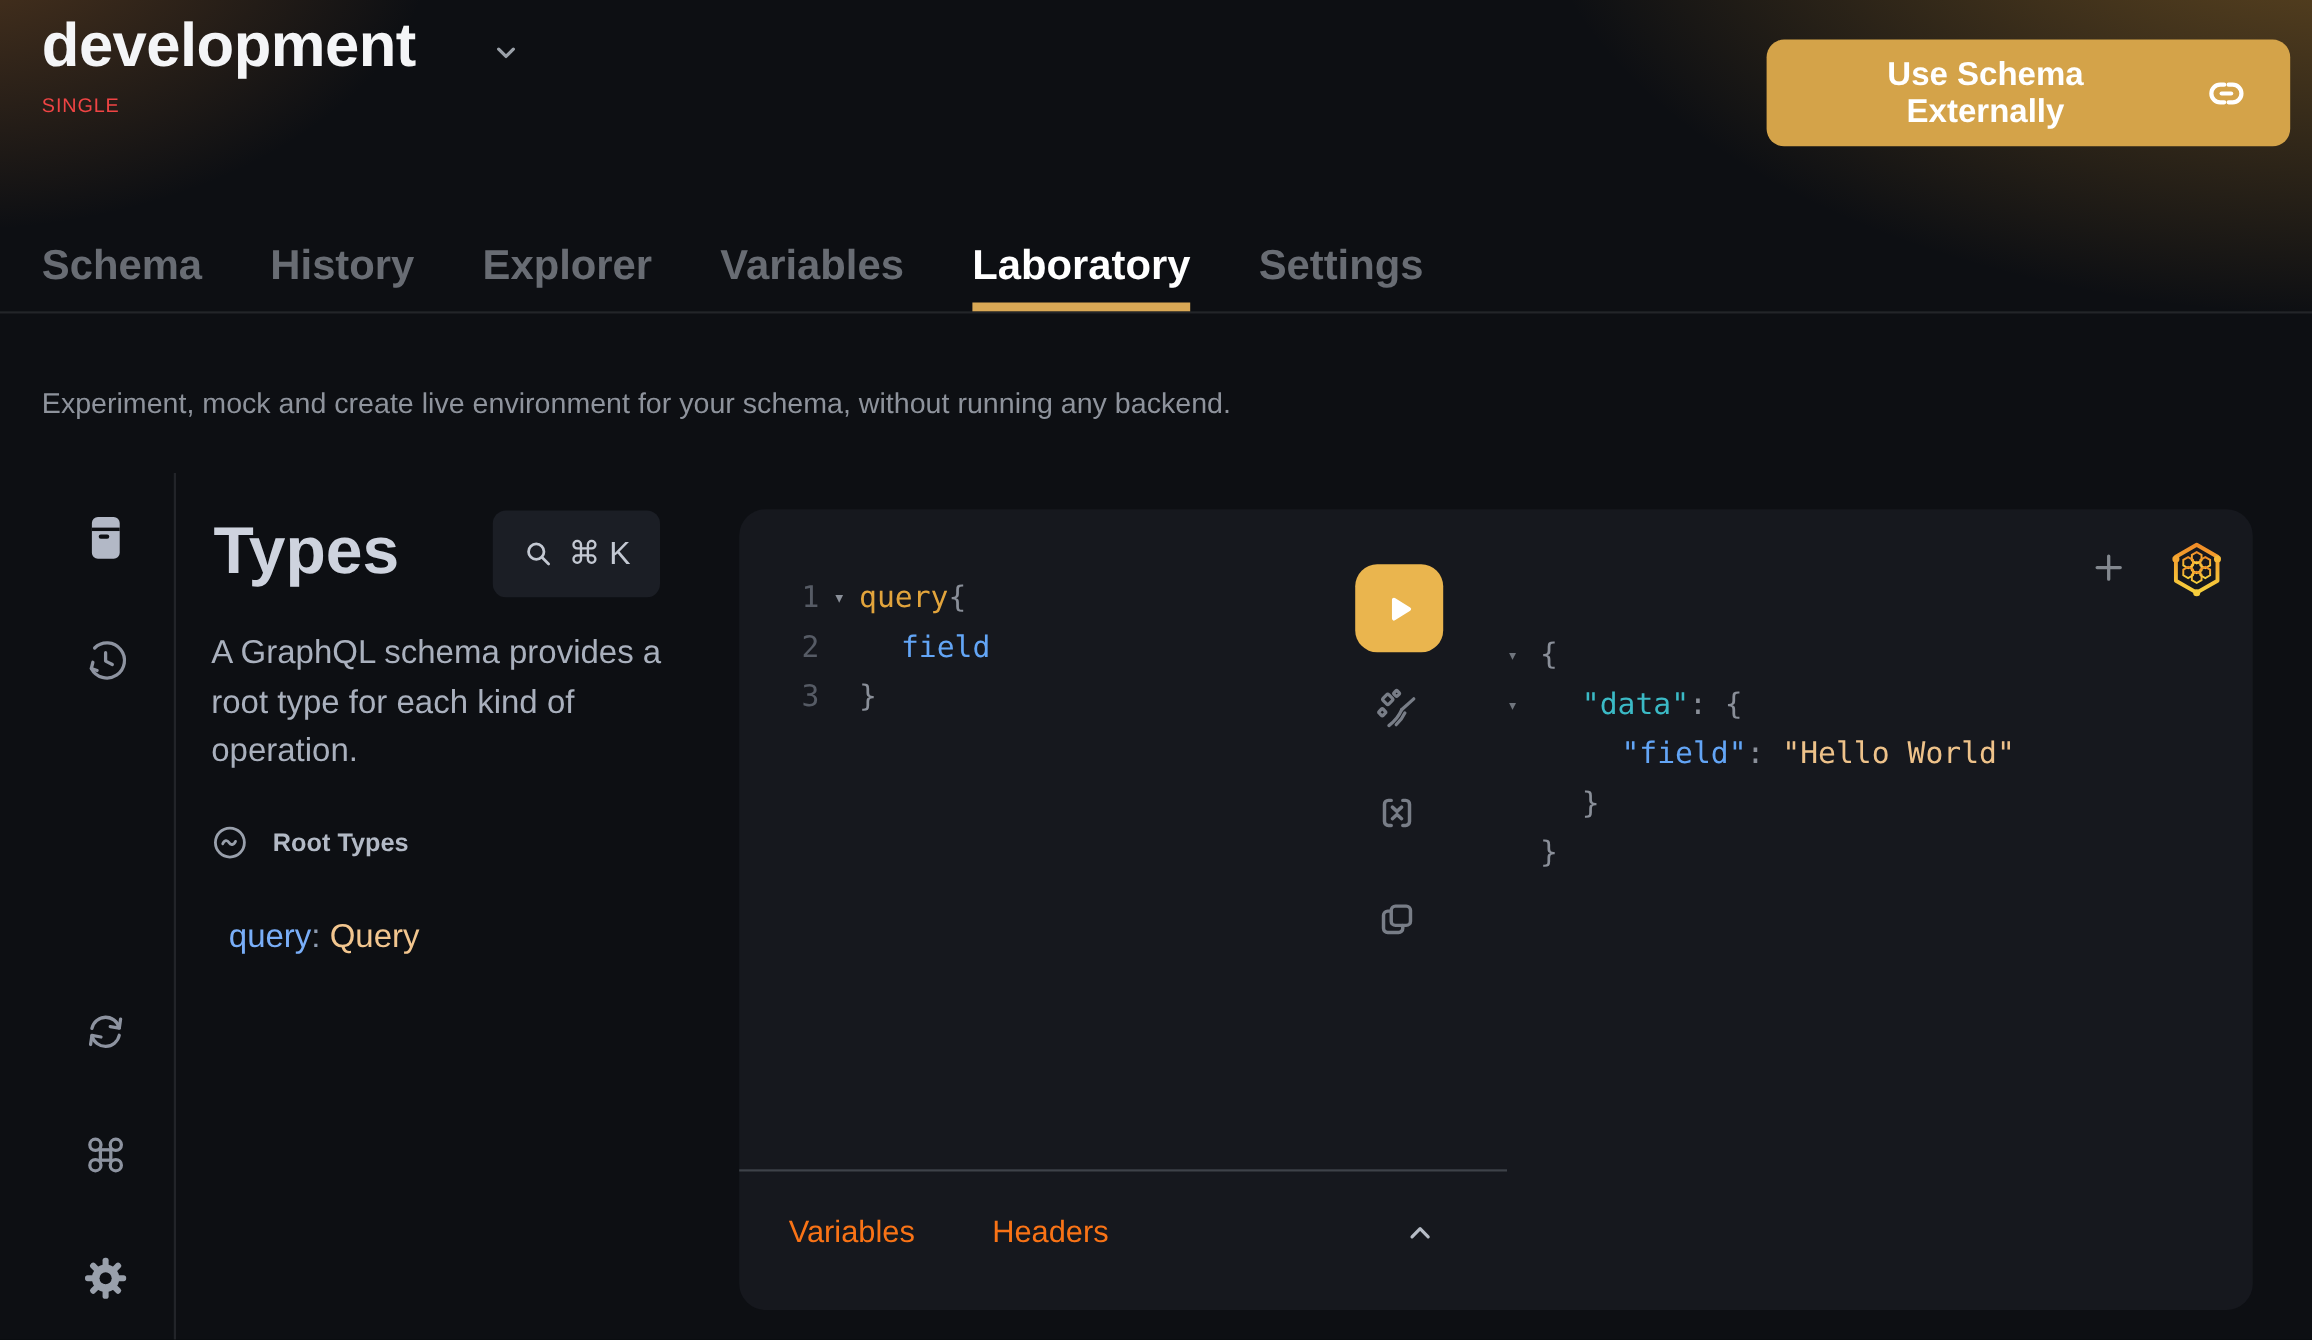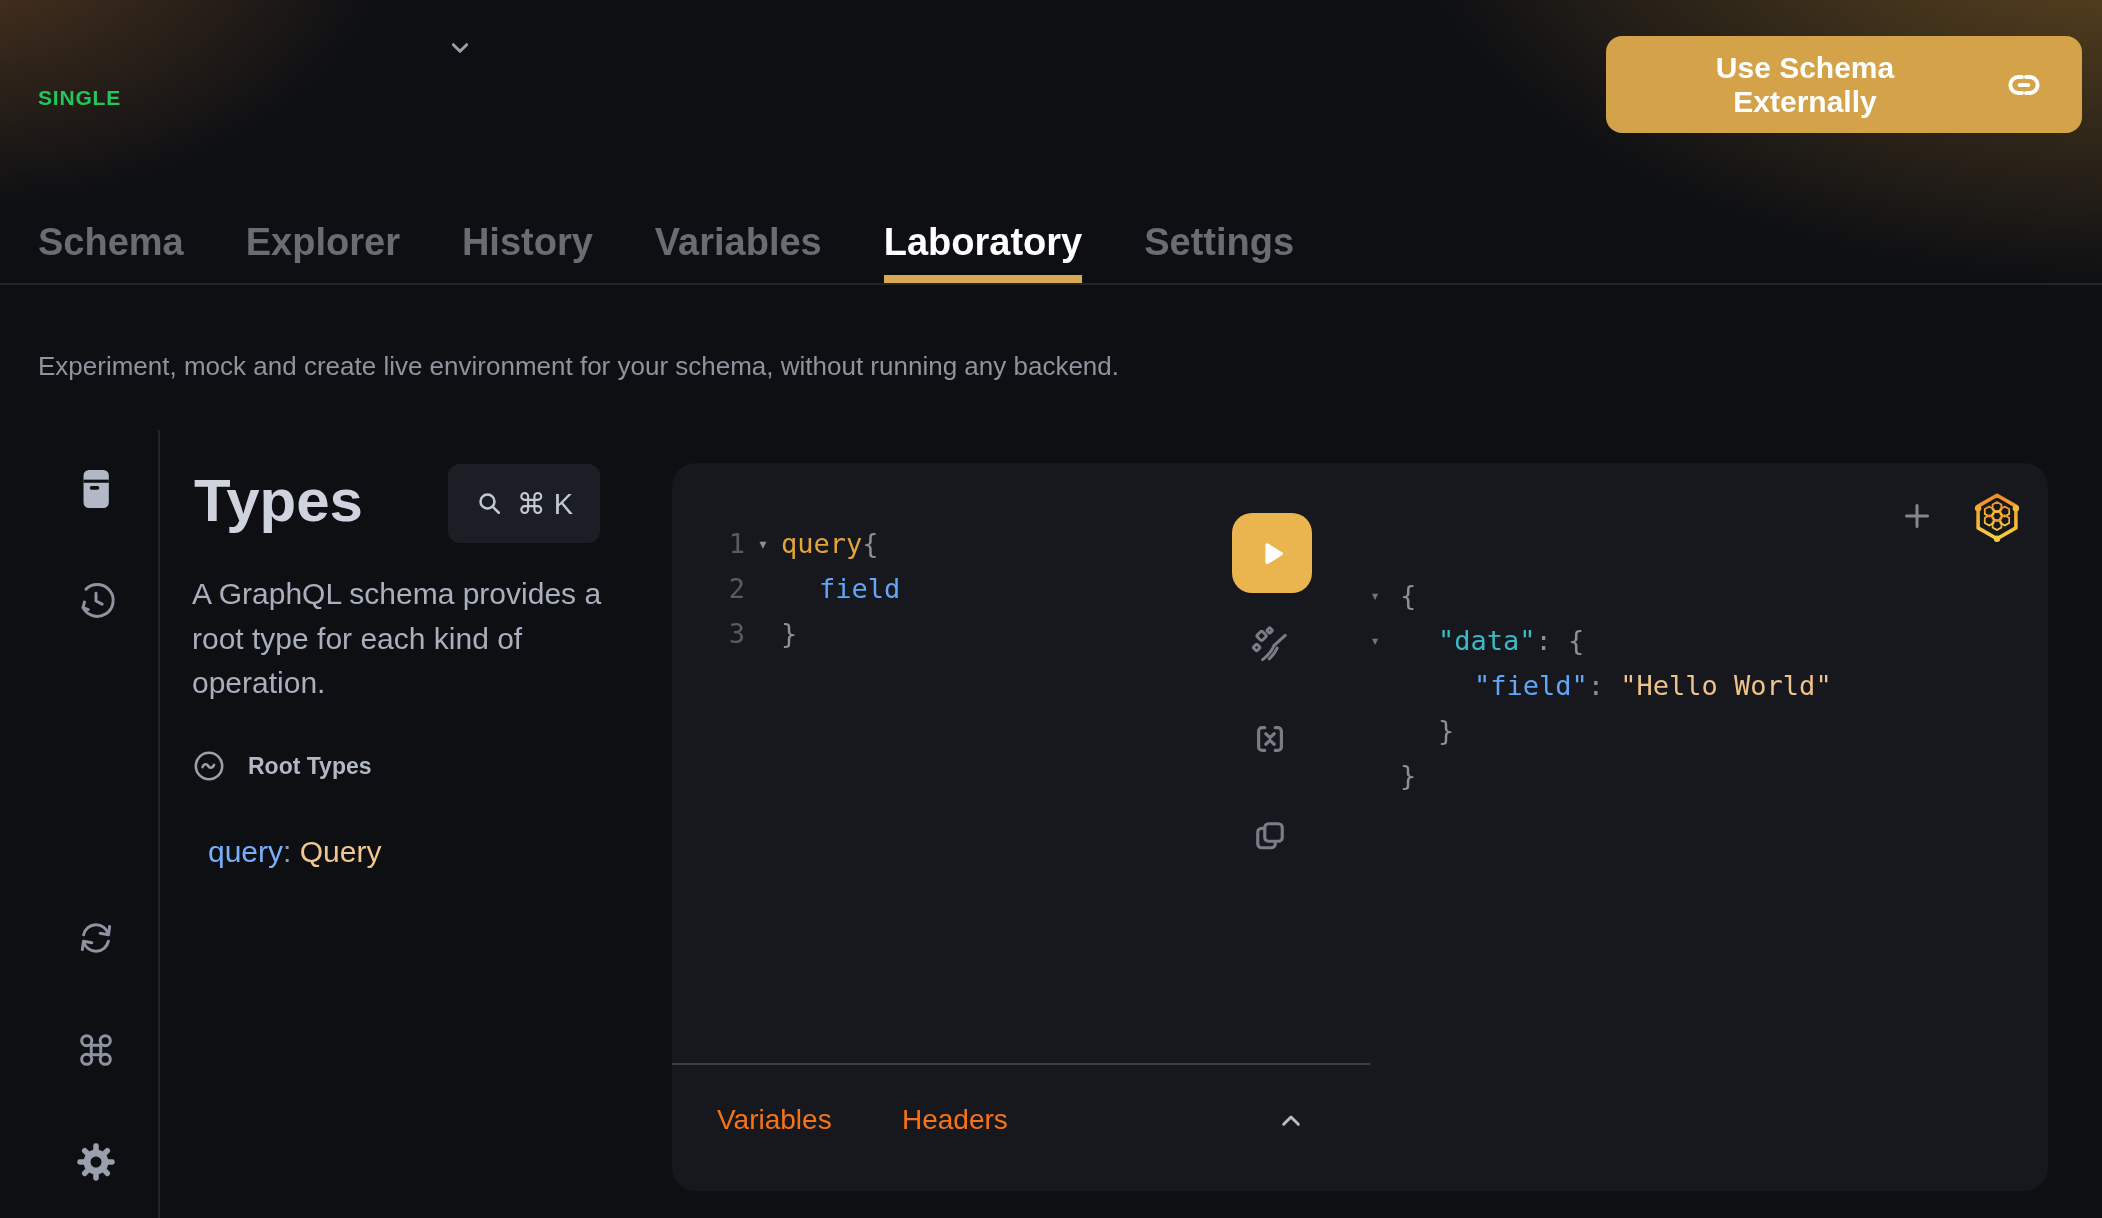--- a/index.html
+++ b/index.html
@@ -10,21 +10,21 @@
   
   .glows { position:absolute; inset:0; pointer-events:none;
     background:
       radial-gradient(640px 400px at -50px -70px, rgba(146,94,43,.52), rgba(146,94,43,0) 70%),
       radial-gradient(1050px 580px at 102% -130px, rgba(190,134,48,.55), rgba(190,134,48,0) 72%);
   }
 
   
   .project-title { position:absolute; left:38px; top:8px; font-size:56px; font-weight:700; color:#f4f5f7; letter-spacing:-.5px; }
   .title-chevron { position:absolute; left:444px; top:32px; }
-  .badge { position:absolute; left:38px; top:86px; font-size:21px; font-weight:700; letter-spacing:.8px; color:#22c55e; }
+  .badge { position:absolute; left:38px; top:86px; font-size:18px; font-weight:400; letter-spacing:.8px; color:#ef4444; }
   .ext-btn { position:absolute; left:1606px; top:36px; width:476px; height:97px; border:none; border-radius:16px;
     background:#d4a349; display:flex; align-items:center; cursor:pointer; }
   .ext-btn span { padding-left:40px; font-size:30px; font-weight:700; color:#fff; font-family:inherit; }
   .ext-btn .lnk { margin-left:auto; margin-right:38px; display:flex; }
 
   
   .tabbar { position:absolute; left:0; right:0; top:202px; height:83px; border-bottom:2px solid #232529; }
   .tabs { display:flex; gap:62px; margin-left:38px; height:100%; }
   .tab { position:relative; display:flex; align-items:center; height:100%; font-size:38px; font-weight:700; color:#686c73; cursor:pointer; }
   .tab.active { color:#ffffff; }
@@ -79,20 +79,21 @@
   .collapse-btn { position:absolute; left:601px; top:641px; width:36px; height:36px; background:none; border:none; cursor:pointer; display:flex; align-items:center; justify-content:center; }
   .add-tab { position:absolute; left:1227px; top:36px; width:36px; height:36px; background:none; border:none; cursor:pointer; display:flex; align-items:center; justify-content:center; }
   .hive { position:absolute; left:1297px; top:26px; width:56px; height:56px; cursor:pointer; display:flex; align-items:center; justify-content:center; }
 </style>
 </head>
 <body>
 
 <div class="app">
   <div class="glows"></div>
 
+  <div class="project-title">development</div>
   <div class="title-chevron">
     <svg width="32" height="32" viewBox="0 0 24 24" fill="none" stroke="#9aa0a8" stroke-width="2.2" stroke-linecap="round" stroke-linejoin="round">
         <polyline points="7,9.5 12,14.5 17,9.5"></polyline>
       </svg>
   </div>
   <div class="badge">SINGLE</div>
   <button class="ext-btn">
     <span>Use Schema Externally</span>
     <span class="lnk">
       <svg width="40" height="40" viewBox="0 0 24 24" fill="none" stroke="#ffffff" stroke-width="2.3" stroke-linecap="round" stroke-linejoin="round">
@@ -102,24 +103,24 @@
       </svg>
     </span>
   </button>
 
   <div class="tabbar">
     <div class="tabs">
       <div class="tab">
           <span>Schema</span>
         </div>
       <div class="tab">
+          <span>History</span>
+        </div>
+      <div class="tab">
           <span>Explorer</span>
-        </div>
-      <div class="tab">
-          <span>History</span>
         </div>
       <div class="tab">
           <span>Variables</span>
         </div>
       <div class="tab active">
           <span>Laboratory</span>
           <i class="tab-underline"></i>
         </div>
       <div class="tab">
           <span>Settings</span>

